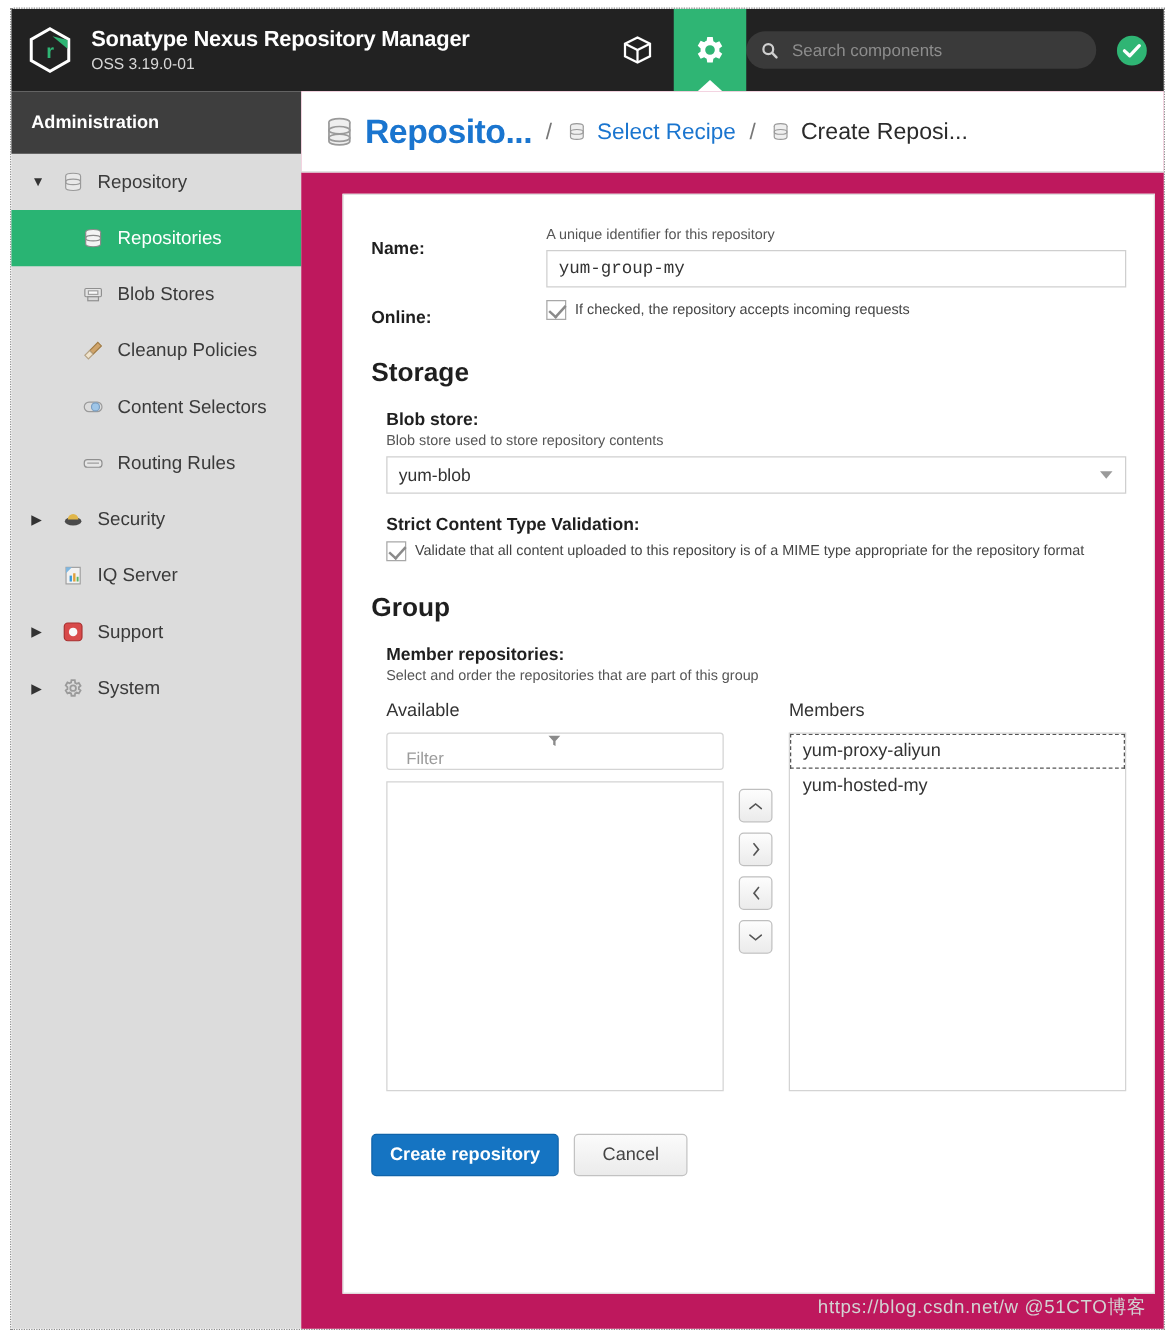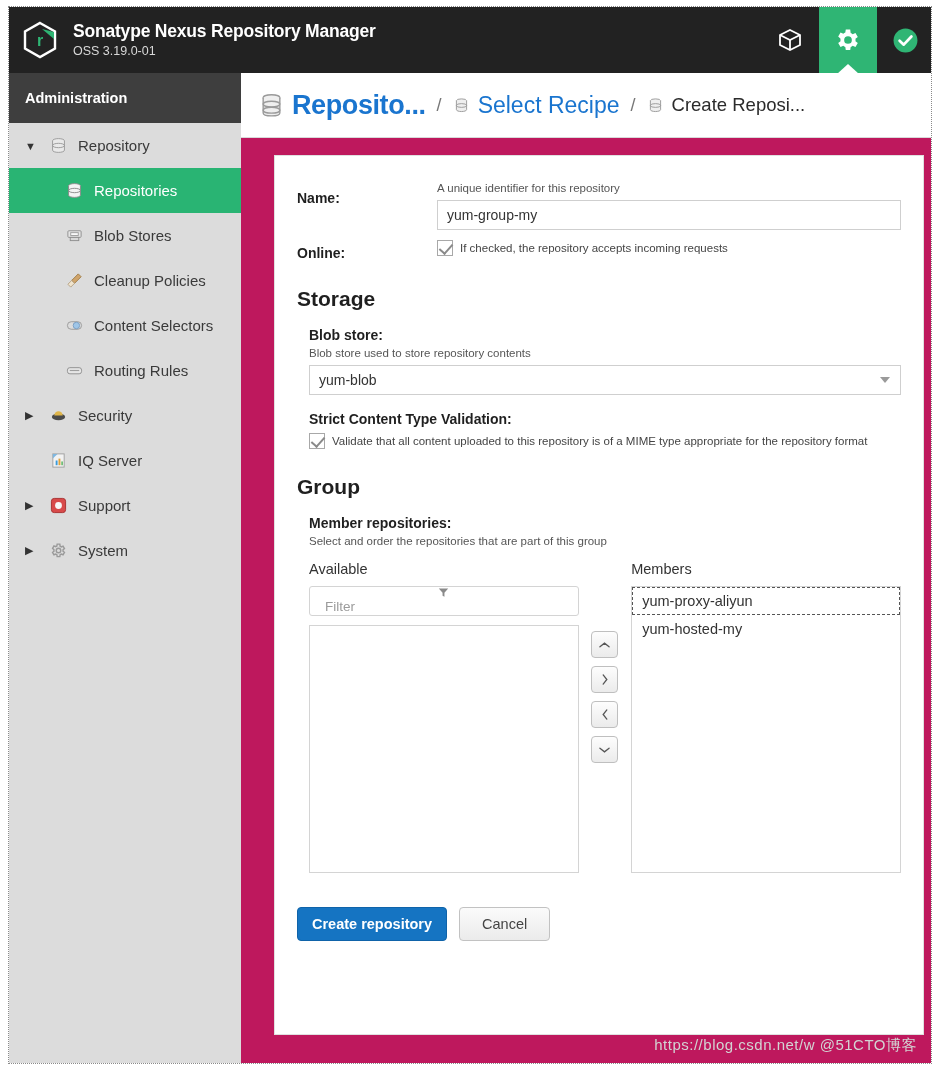--- a/index.html
+++ b/index.html
@@ -108,42 +108,42 @@
     width: 692px; height: 992px;
     background: #be185d;
   }
   .crumbbar {
     height: 65px; background: #ffffff; border-bottom: 1px solid #d9d9d9;
     display: flex; align-items: center; padding-left: 18px;
   }
   .crumb { display: flex; align-items: center; cursor: pointer; }
   .crumb-ico { margin-right: 8px; display: flex; align-items: center; }
   .crumb-root { font-size: 27px; font-weight: bold; color: #1a75cf; letter-spacing: -0.4px; }
-  .crumb-mid { font-size: 23px; color: #1a75cf; }
+  .crumb-mid { font-size: 18px; color: #1a75cf; }
   .crumb-last { font-size: 18.5px; color: #2b2b2b; }
   .crumb-sep { font-size: 18px; color: #777; margin: 0 11px; }
 
   .card {
     position: absolute; left: 33px; top: 82px;
     width: 650px; min-height: 880px;
     background: #ffffff; border: 1px solid #e0e0e0;
     padding: 26px 22px 20px 22px;
   }
 
   .row { display: flex; align-items: flex-start; margin-bottom: 6px; }
   .row-label {
     width: 140px; flex: none; font-size: 14px; font-weight: bold;
     color: #1f1f1f; padding-top: 8px;
   }
   .row-body { flex: 1; }
   .hint { font-size: 11.5px; color: #555; margin-bottom: 6px; }
   .txt-input {
     width: 100%; height: 30px; border: 1px solid #cfcfcf;
     padding: 0 9px; font-size: 14px; color: #333;
-    font-family: Liberation Sans, sans-serif; outline: none;
+    font-family: Liberation Mono, monospace; outline: none;
     background: #fff;
   }
   .chk-line { display: flex; align-items: center; padding-top: 6px; }
   .chk {
     width: 16px; height: 16px; border: 1px solid #a8a8a8; background: #fff;
     flex: none; position: relative; cursor: pointer; margin-right: 7px;
   }
   .chk::after {
     content: ""; position: absolute; left: 4px; top: 0px;
     width: 6px; height: 11px; border: solid #8a8a8a;
@@ -256,20 +256,27 @@
         <path d="M13 13 L13 23" fill="none" stroke="#ffffff" stroke-width="1.8"></path>
       </svg>
     </div>
 
     <div class="hdr-btn active">
       <svg width="28" height="28" viewBox="0 0 24 24">
         <path fill="#ffffff" d="M19.4 13a7.6 7.6 0 0 0 0-2l2-1.6-2-3.4-2.4 1a7.5 7.5 0 0 0-1.7-1L14.9 3h-3.8l-.4 2.6c-.6.2-1.2.6-1.7 1l-2.4-1-2 3.4L6.6 11a7.6 7.6 0 0 0 0 2l-2 1.6 2 3.4 2.4-1c.5.4 1.1.8 1.7 1l.4 2.6h3.8l.4-2.6c.6-.2 1.2-.6 1.7-1l2.4 1 2-3.4zM13 15.3A3.3 3.3 0 1 1 16.3 12 3.3 3.3 0 0 1 13 15.3z" transform="translate(-1,0)"></path>
       </svg>
     </div>
 
+    <div class="search-box">
+      <svg width="15" height="15" viewBox="0 0 16 16">
+        <circle cx="6.6" cy="6.6" r="4.6" fill="none" stroke="#cfcfcf" stroke-width="2.1"></circle>
+        <path d="M10.2 10.2 L14.3 14.3" stroke="#cfcfcf" stroke-width="2.3" stroke-linecap="round"></path>
+      </svg>
+      <input type="text" placeholder="Search components" style="">
+    </div>
 
     <div class="status-badge">
       <svg width="27" height="27" viewBox="0 0 26 26">
         <circle cx="13" cy="13" r="11.5" fill="#2fb574"></circle>
         <path d="M7.3 13.2 L11.3 17 L18.7 9.2" fill="none" stroke="#ffffff" stroke-width="2.6" stroke-linecap="round" stroke-linejoin="round"></path>
       </svg>
     </div>
   </div>
 
   <div class="sidebar">

